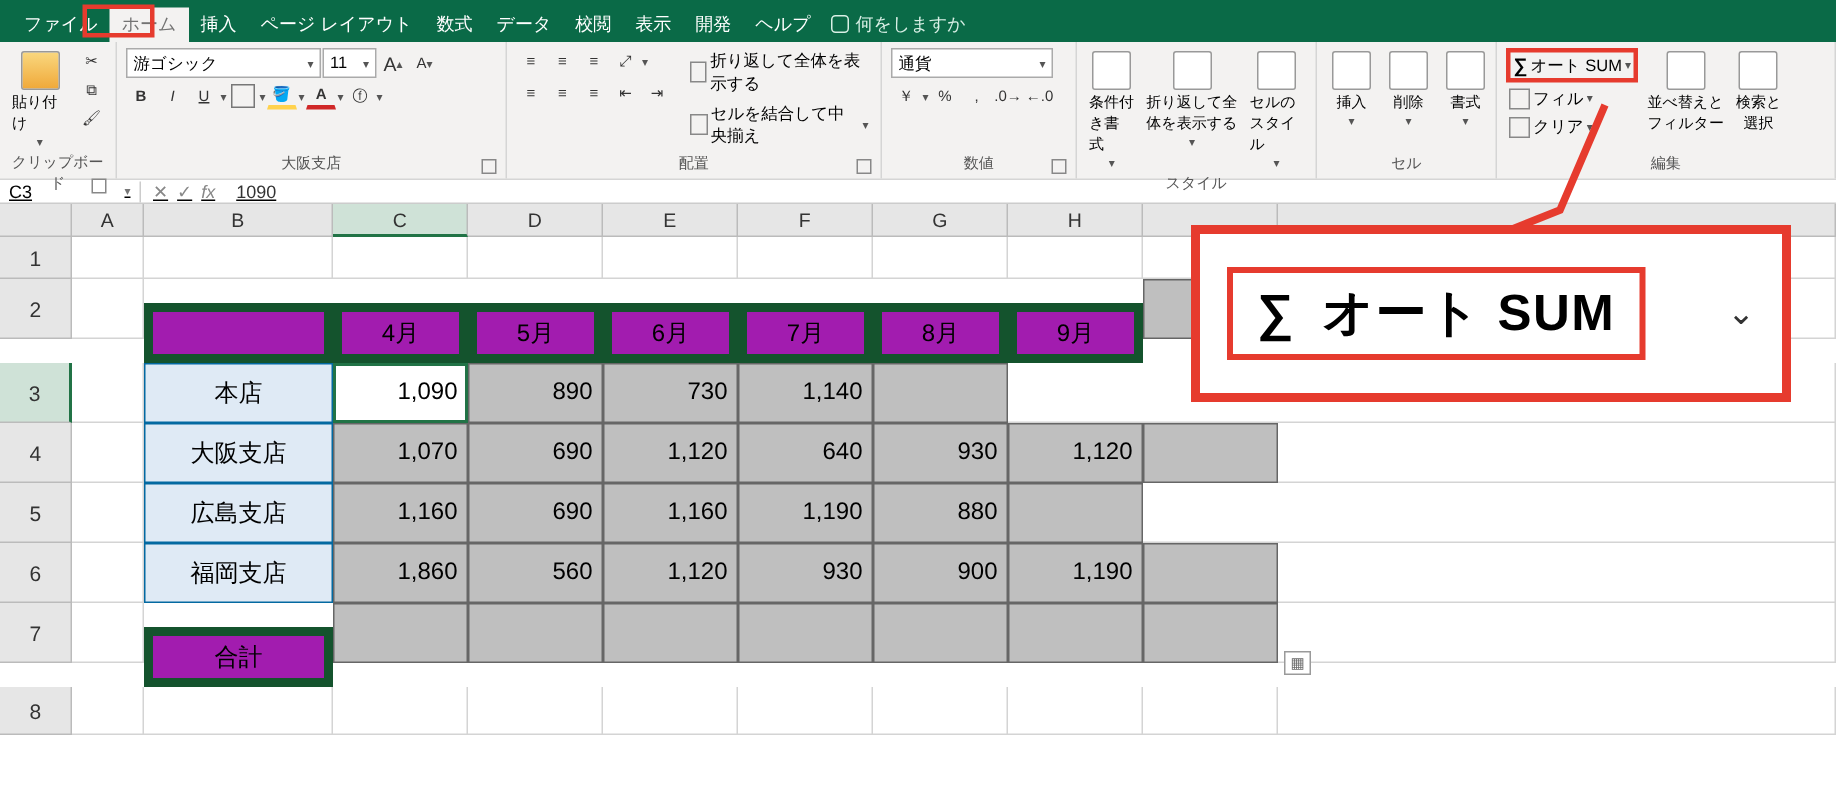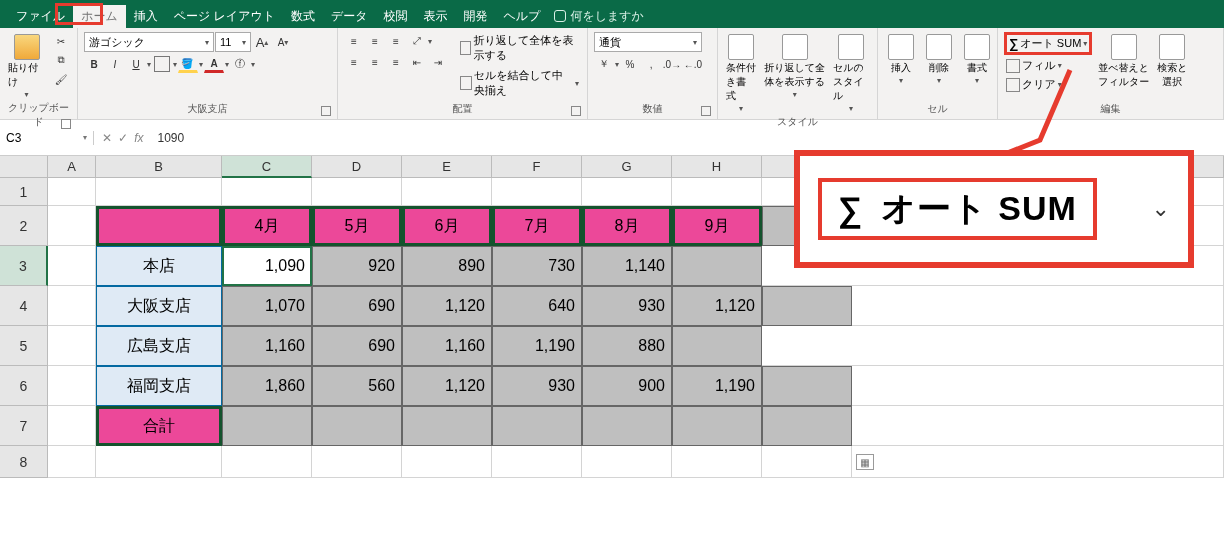--- a/index.html
+++ b/index.html
@@ -41,38 +41,38 @@
   .caret { font-size: 8px; color: #555; }
 
   .row-btn { display: flex; align-items: center; gap: 2px; font-size: 11px; cursor: pointer; padding: 1px 2px; }
   .row-btn .sq { width: 14px; height: 14px; border: 1px solid #888; }
 
   
   .autosum-rbn { display: flex; align-items: center; gap: 2px; font-size: 11px; cursor: pointer; padding: 1px 2px; border: 3px solid #e63b2e; }
   .sigma { font-weight: bold; font-size: 13px; }
 
   
-  .fbar { display: flex; align-items: center; height: 36px; border-bottom: 1px solid #ccc; background: #fff; font-size: 12px; }
+  .fbar { display: flex; align-items: center; height: 16px; border-bottom: 1px solid #ccc; background: #fff; font-size: 12px; text-decoration: underline; }
   .namebox { width: 94px; border-right: 1px solid #ccc; padding: 0 6px; display: flex; align-items: center; justify-content: space-between; }
   .namebox .dd { font-size: 8px; color: #777; }
   .fx-ctrls { display: flex; align-items: center; gap: 6px; padding: 0 8px; color: #888; }
   .fx-ctrls span { cursor: pointer; }
   .fx-input { flex: 1; padding: 0 6px; color: #333; }
 
   
   .sheet { position: relative; }
   .col-headers { display: flex; margin-left: 48px; }
   .corner { position: absolute; left: 0; top: 0; width: 48px; height: 22px; background: #e6e6e6; border-right: 1px solid #bbb; border-bottom: 1px solid #bbb; }
   .ch { height: 22px; background: #e6e6e6; border-right: 1px solid #bbb; border-bottom: 1px solid #bbb; text-align: center; font-size: 13px; color: #333; line-height: 22px; }
   .ch.sel { background: #cfe2d7; border-bottom: 2px solid #217346; }
   .rh { width: 48px; background: #e6e6e6; border-right: 1px solid #bbb; border-bottom: 1px solid #bbb; text-align: center; font-size: 14px; color: #333; display: flex; align-items: center; justify-content: center; }
   .rh.sel { background: #cfe2d7; border-right: 2px solid #217346; }
   .row { display: flex; }
   .cell { border-right: 1px solid #d4d4d4; border-bottom: 1px solid #d4d4d4; font-size: 16px; display: flex; align-items: center; padding: 0 6px; overflow: hidden; background: #fff; }
-  .cell.hdr { background: #ec4899; border: 3px solid #14532d; justify-content: center; }
+  .cell.hdr { background: #a21caf; border: 6px solid #14532d; justify-content: center; margin-top: 16px; }
   .cell.rowlbl { background: #dfeaf5; border: 1px solid #0369a1; justify-content: center; }
   .cell.data { background: #bfbfbf; border: 1px solid #666; justify-content: flex-end; }
   .cell.active { background: #fff; outline: 2px solid #217346; outline-offset: -2px; }
 
   
   .cA { width: 48px; }
   .cB { width: 126px; }
   .cD { width: 90px; } 
   .rH1 { height: 28px; } 
   .rHn { height: 40px; } 
@@ -344,21 +344,20 @@
     <div class="cell cD rHn hdr">9月</div>
     <div class="cell rHn data" style="width:90px"></div>
     <div class="cell rHn" style="flex:1"></div>
   </div>
 
   <div class="row">
     <div class="rh rHn sel">3</div>
     <div class="cell cA rHn"></div>
     <div class="cell cB rHn rowlbl">本店</div>
     <div class="cell cD rHn data active">1,090</div>
-    <div class="cell cD rHn data">920</div>
     <div class="cell cD rHn data">890</div>
     <div class="cell cD rHn data">730</div>
     <div class="cell cD rHn data">1,140</div>
     <div class="cell rHn data" style="width:90px"></div>
     <div class="cell rHn" style="flex:1"></div>
   </div>
   <div class="row">
     <div class="rh rHn">4</div>
     <div class="cell cA rHn"></div>
     <div class="cell cB rHn rowlbl">大阪支店</div>

